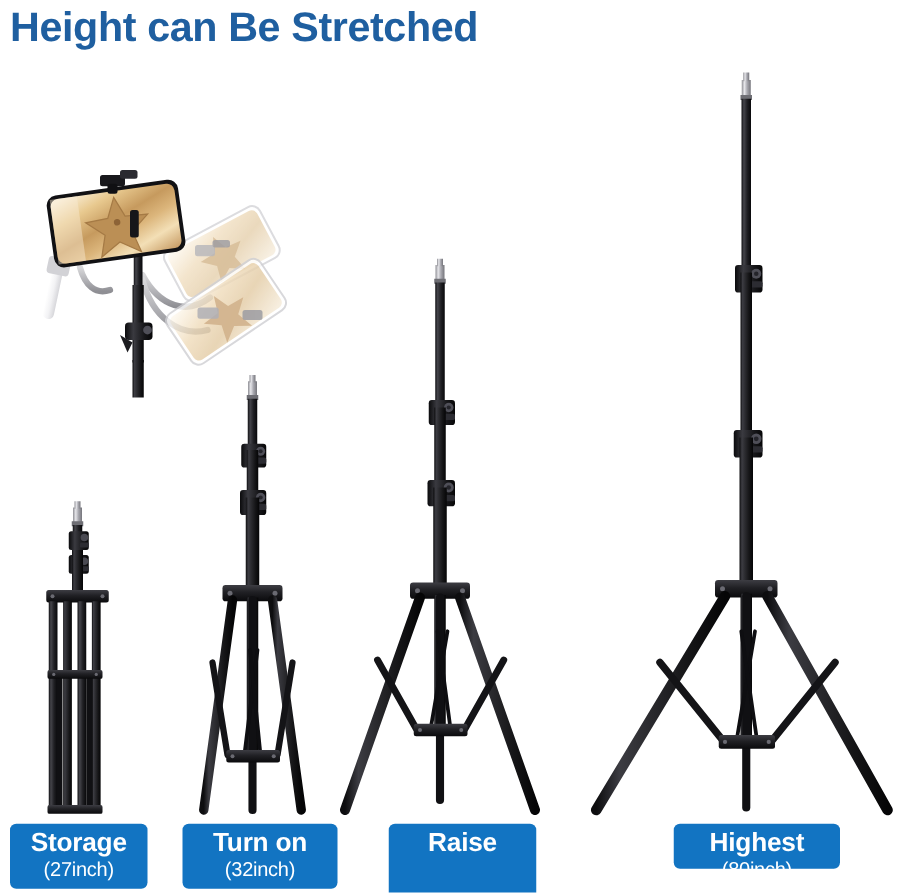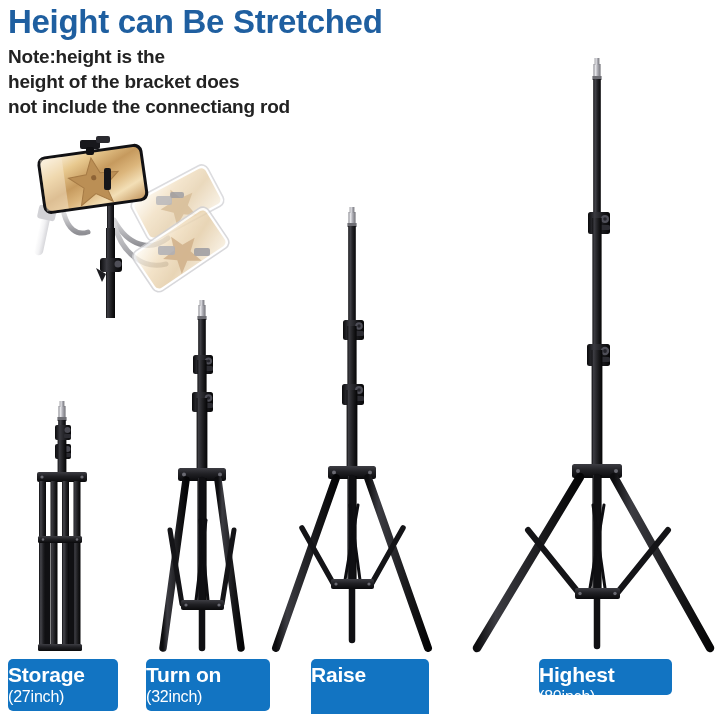--- a/index.html
+++ b/index.html
@@ -18,44 +18,41 @@
   }
   .note{
     position:absolute;left:8px;top:44px;
     font-size:19px;font-weight:bold;color:#222222;
     line-height:25px;white-space:pre-line;letter-spacing:-0.2px;
   }
 
   
   .label-box{
     position:absolute;background:#1274c2;border-radius:5px;
-    color:#ffffff;text-align:left;box-sizing:border-box;
+    color:#ffffff;text-align:center;box-sizing:border-box;
     padding-top:4px;
   }
   .label-box .lb-main{
     display:block;font-size:21px;font-weight:bold;line-height:24px;letter-spacing:-0.2px;
   }
   .label-box .lb-sub{
     display:block;font-size:16px;font-weight:normal;line-height:20px;letter-spacing:-0.2px;
   }
 
   
   .art{position:absolute;left:0;top:0;width:720px;height:714px;}
   svg{display:block;overflow:visible;}
   .holder-wrap{position:absolute;left:18px;top:128px;width:230px;height:190px;}
 </style>
 </head>
 <body>
 
 <div class="page">
 
   <div class="title">Height can Be Stretched</div>
-  <div class="note">Note:height is the
-height of the bracket does
-not include the connectiang rod</div>
 
   <div class="art">
     <svg width="720" height="714" viewBox="0 0 720 714" xmlns="http://www.w3.org/2000/svg">
       <defs>
         <linearGradient id="tube" x1="0" y1="0" x2="1" y2="0">
           <stop offset="0" stop-color="#0d0d0f"></stop>
           <stop offset="0.18" stop-color="#3c3c42"></stop>
           <stop offset="0.42" stop-color="#2a2a2e"></stop>
           <stop offset="0.72" stop-color="#151517"></stop>
           <stop offset="1" stop-color="#050506"></stop>

